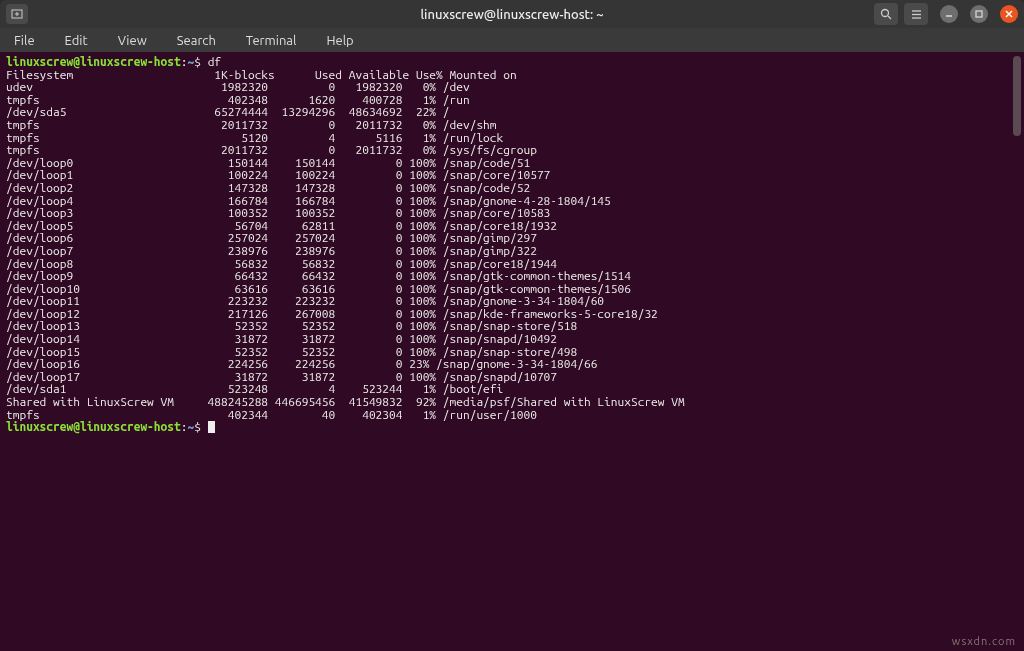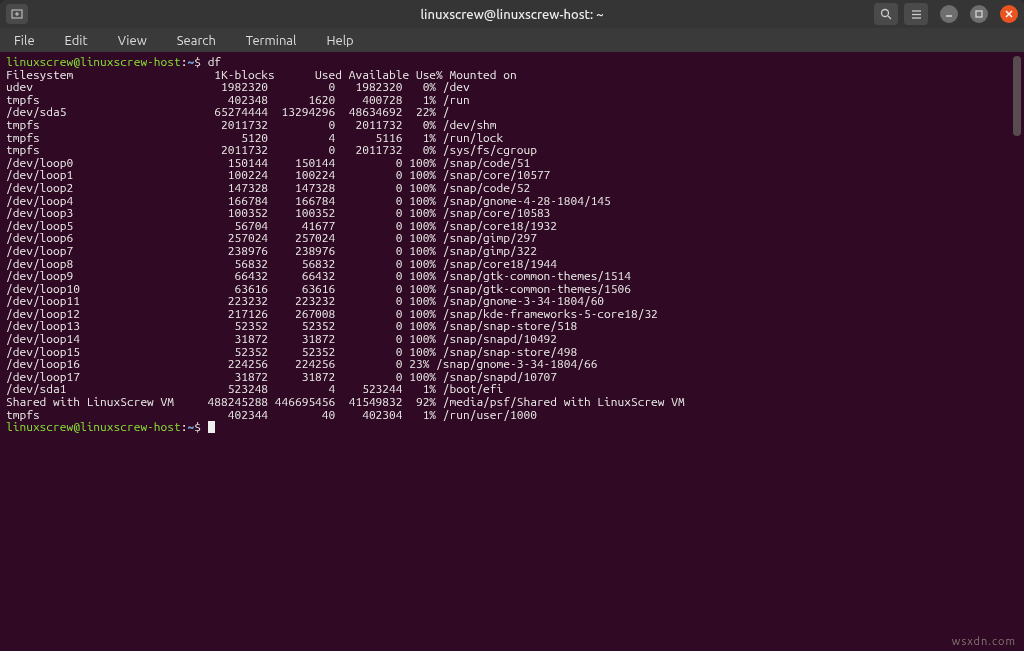--- a/index.html
+++ b/index.html
@@ -64,21 +64,21 @@
     height: calc(100% - 28px - 24px);
     padding: 4px 6px;
     font-family: "Ubuntu Mono","DejaVu Sans Mono","Consolas",monospace;
     font-size: 12px;
     line-height: 1.05;
     color: #eeeeec;
     white-space: pre;
     overflow: hidden;
     position:relative;
   }
-  .u { color:#8ae234; font-weight:normal;}
+  .u { color:#8ae234; font-weight:bold;}
   .path{ color:#729fcf; font-weight:bold;}
   .w{ color:#eeeeec; }
   .cursor {
     display:inline-block; width:7px; height:12px; background:#eeeeec; vertical-align:text-bottom;
   }
   .watermark{
     position:absolute; right:8px; bottom:4px; color:#877; font-size:11px; letter-spacing:1px;margin-top:45px;
   }
   .scrollbar{
     position:absolute; right:2px; top:56px; width:10px; height:560px;
@@ -148,21 +148,21 @@
 <span class="w">tmpfs                            402348      1620    400728   1% /run</span>
 <span class="w">/dev/sda5                      65274444  13294296  48634692  22% /</span>
 <span class="w">tmpfs                           2011732         0   2011732   0% /dev/shm</span>
 <span class="w">tmpfs                              5120         4      5116   1% /run/lock</span>
 <span class="w">tmpfs                           2011732         0   2011732   0% /sys/fs/cgroup</span>
 <span class="w">/dev/loop0                       150144    150144         0 100% /snap/code/51</span>
 <span class="w">/dev/loop1                       100224    100224         0 100% /snap/core/10577</span>
 <span class="w">/dev/loop2                       147328    147328         0 100% /snap/code/52</span>
 <span class="w">/dev/loop4                       166784    166784         0 100% /snap/gnome-4-28-1804/145</span>
 <span class="w">/dev/loop3                       100352    100352         0 100% /snap/core/10583</span>
-<span class="w">/dev/loop5                        56704     41677         0 100% /snap/core18/1932</span>
+<span class="w">/dev/loop5                        56704     62811         0 100% /snap/core18/1932</span>
 <span class="w">/dev/loop6                       257024    257024         0 100% /snap/gimp/297</span>
 <span class="w">/dev/loop7                       238976    238976         0 100% /snap/gimp/322</span>
 <span class="w">/dev/loop8                        56832     56832         0 100% /snap/core18/1944</span>
 <span class="w">/dev/loop9                        66432     66432         0 100% /snap/gtk-common-themes/1514</span>
 <span class="w">/dev/loop10                       63616     63616         0 100% /snap/gtk-common-themes/1506</span>
 <span class="w">/dev/loop11                      223232    223232         0 100% /snap/gnome-3-34-1804/60</span>
 <span class="w">/dev/loop12                      217126    267008         0 100% /snap/kde-frameworks-5-core18/32</span>
 <span class="w">/dev/loop13                       52352     52352         0 100% /snap/snap-store/518</span>
 <span class="w">/dev/loop14                       31872     31872         0 100% /snap/snapd/10492</span>
 <span class="w">/dev/loop15                       52352     52352         0 100% /snap/snap-store/498</span>

